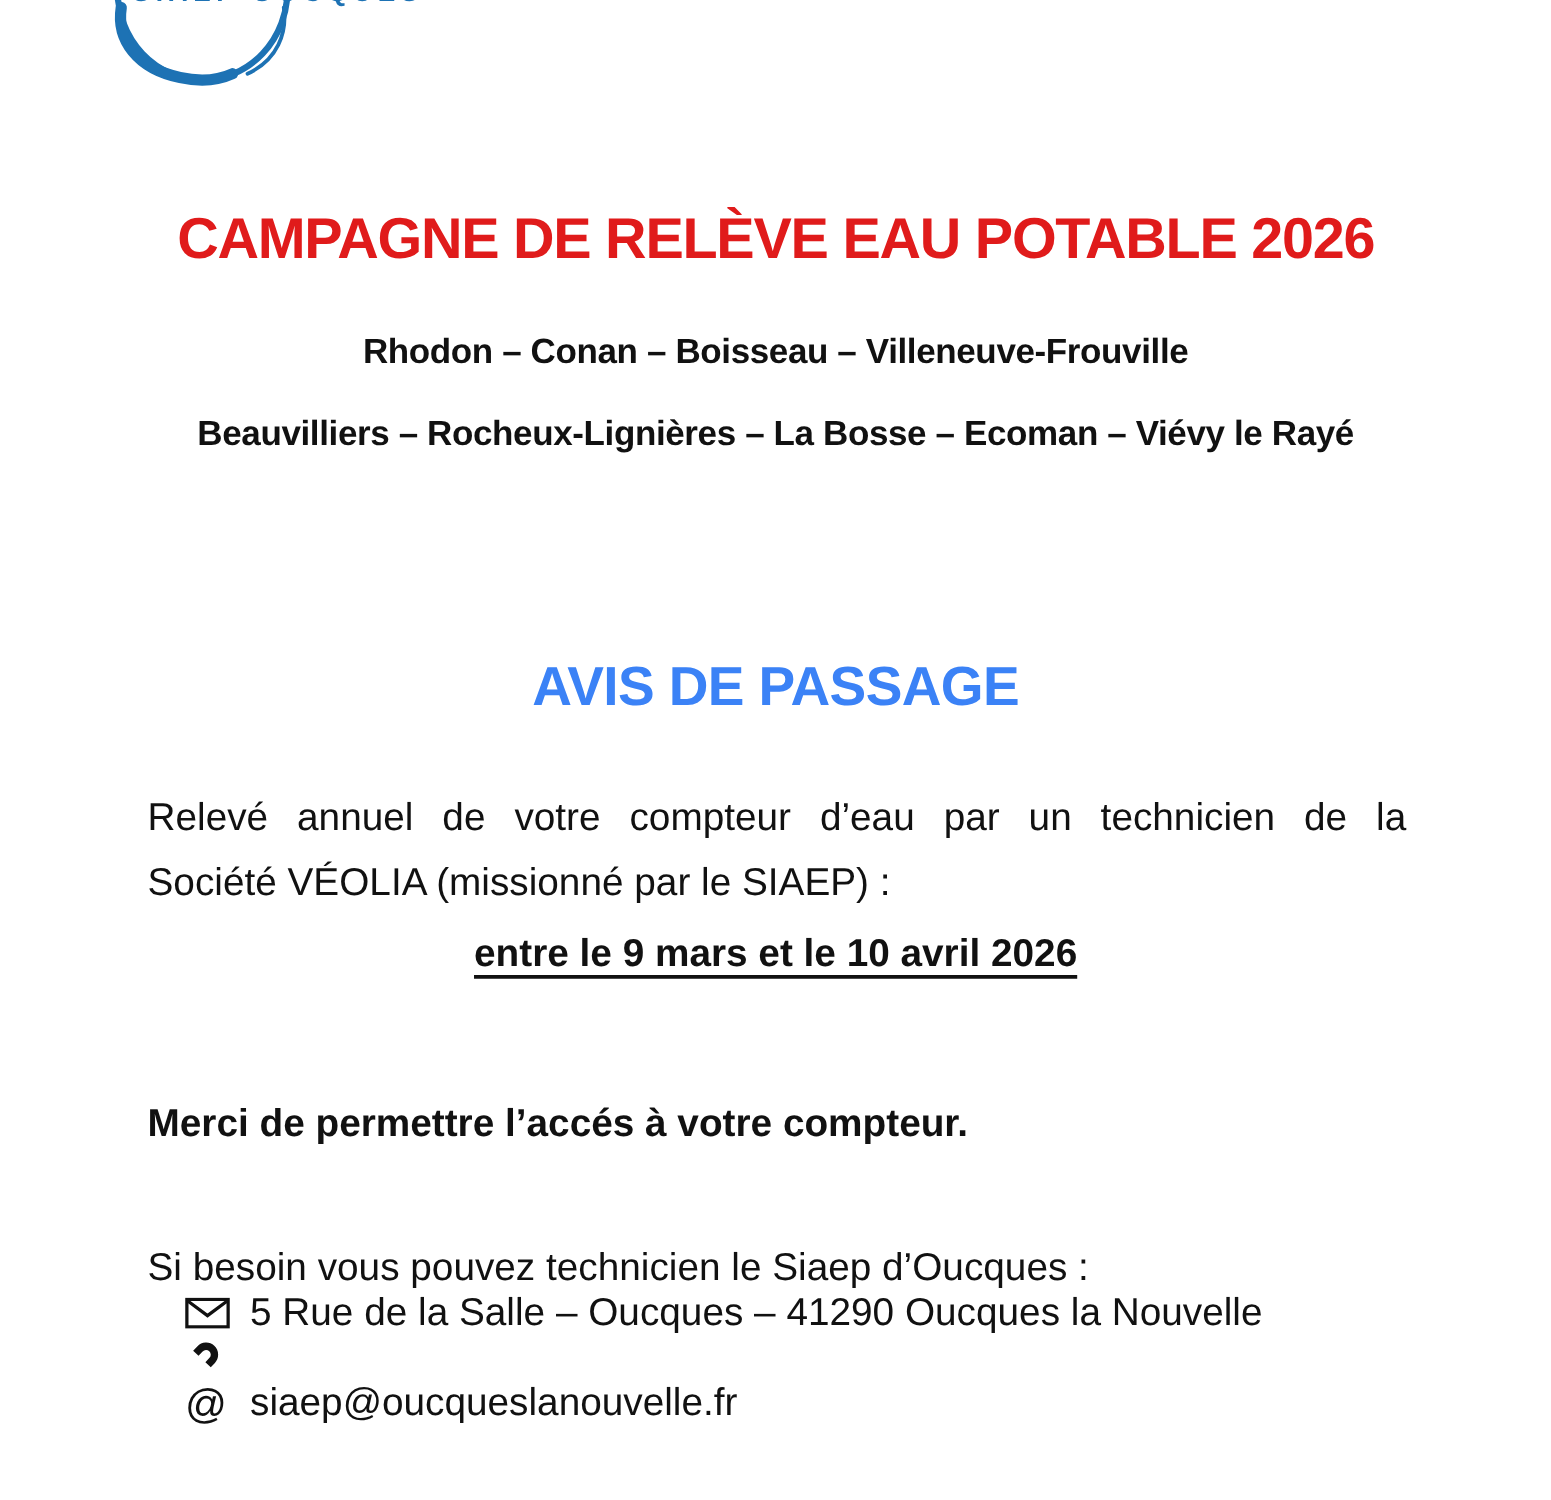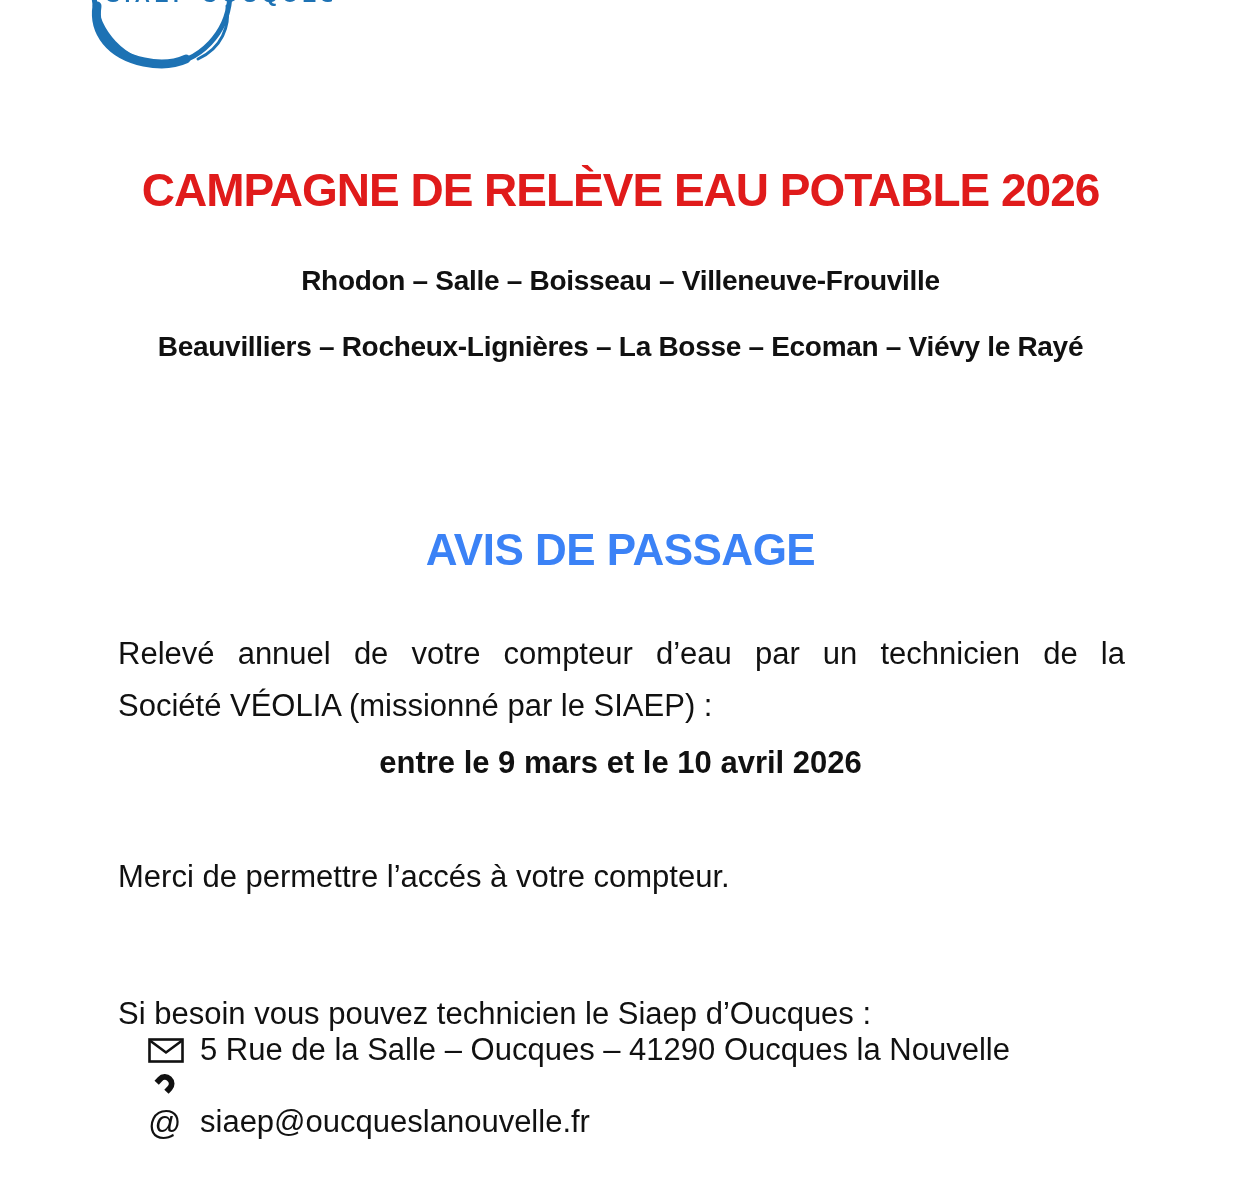--- a/index.html
+++ b/index.html
@@ -85,29 +85,31 @@
   }
   .b { font-weight: normal; }
 
   .period {
     position: absolute;
     left: 0; top: 745px;
     width: 100%;
     text-align: center;
     font-size: 31px;
     font-weight: bold;
+    text-decoration: underline;
     text-decoration-thickness: 3px;
     text-underline-offset: 7px;
     white-space: nowrap;
   }
   .request {
     position: absolute;
-    left: 118px; top: 859px;
+    left: 118px; top: 881px;
     font-size: 31px;
     white-space: nowrap;
+    font-weight: bold;
   }
 
   
   .contact {
     position: absolute;
     left: 118px; top: 995px;
     font-size: 31px;
   }
   .contact-intro { line-height: 37px; white-space: nowrap; }
   .contact-row {
@@ -137,21 +139,21 @@
     <svg class="logo-svg" width="260" height="92" viewBox="0 0 260 92">
       <ellipse cx="90" cy="-8" rx="68" ry="72" fill="none" stroke="#1d72b4" stroke-width="5"></ellipse>
       <path d="M 25 6 C 21 32, 38 55, 72 62 C 88 65.5, 102 64.5, 114 59" fill="none" stroke="#1d72b4" stroke-width="9" stroke-linecap="round"></path>
       <path d="M 155 6 C 158 26, 150 48, 126 59" fill="none" stroke="#1d72b4" stroke-width="3" stroke-linecap="round"></path>
     </svg>
   </div>
 
   <h1 class="title">CAMPAGNE DE RELÈVE EAU POTABLE 2026</h1>
 
   <div class="communes">
-    <p>Rhodon – Salle – Boisseau – Villeneuve-Frouville</p>
+    <p>Rhodon – Conan – Boisseau – Villeneuve-Frouville</p>
     <p>Beauvilliers – Rocheux-Lignières – La Bosse – Ecoman – Viévy le Rayé</p>
   </div>
 
   <h2 class="avis">AVIS DE PASSAGE</h2>
 
   <p class="bodytext"><span class="jline">Relevé annuel de votre compteur d’eau par un technicien de la</span><span class="b">Société VÉOLIA</span><span> (missionné par le SIAEP)</span><span class="b"> :</span></p>
 
   <p class="period">entre le 9 mars et le 10 avril 2026</p>
 
   <p class="request">Merci de permettre l’accés à votre compteur.</p>

